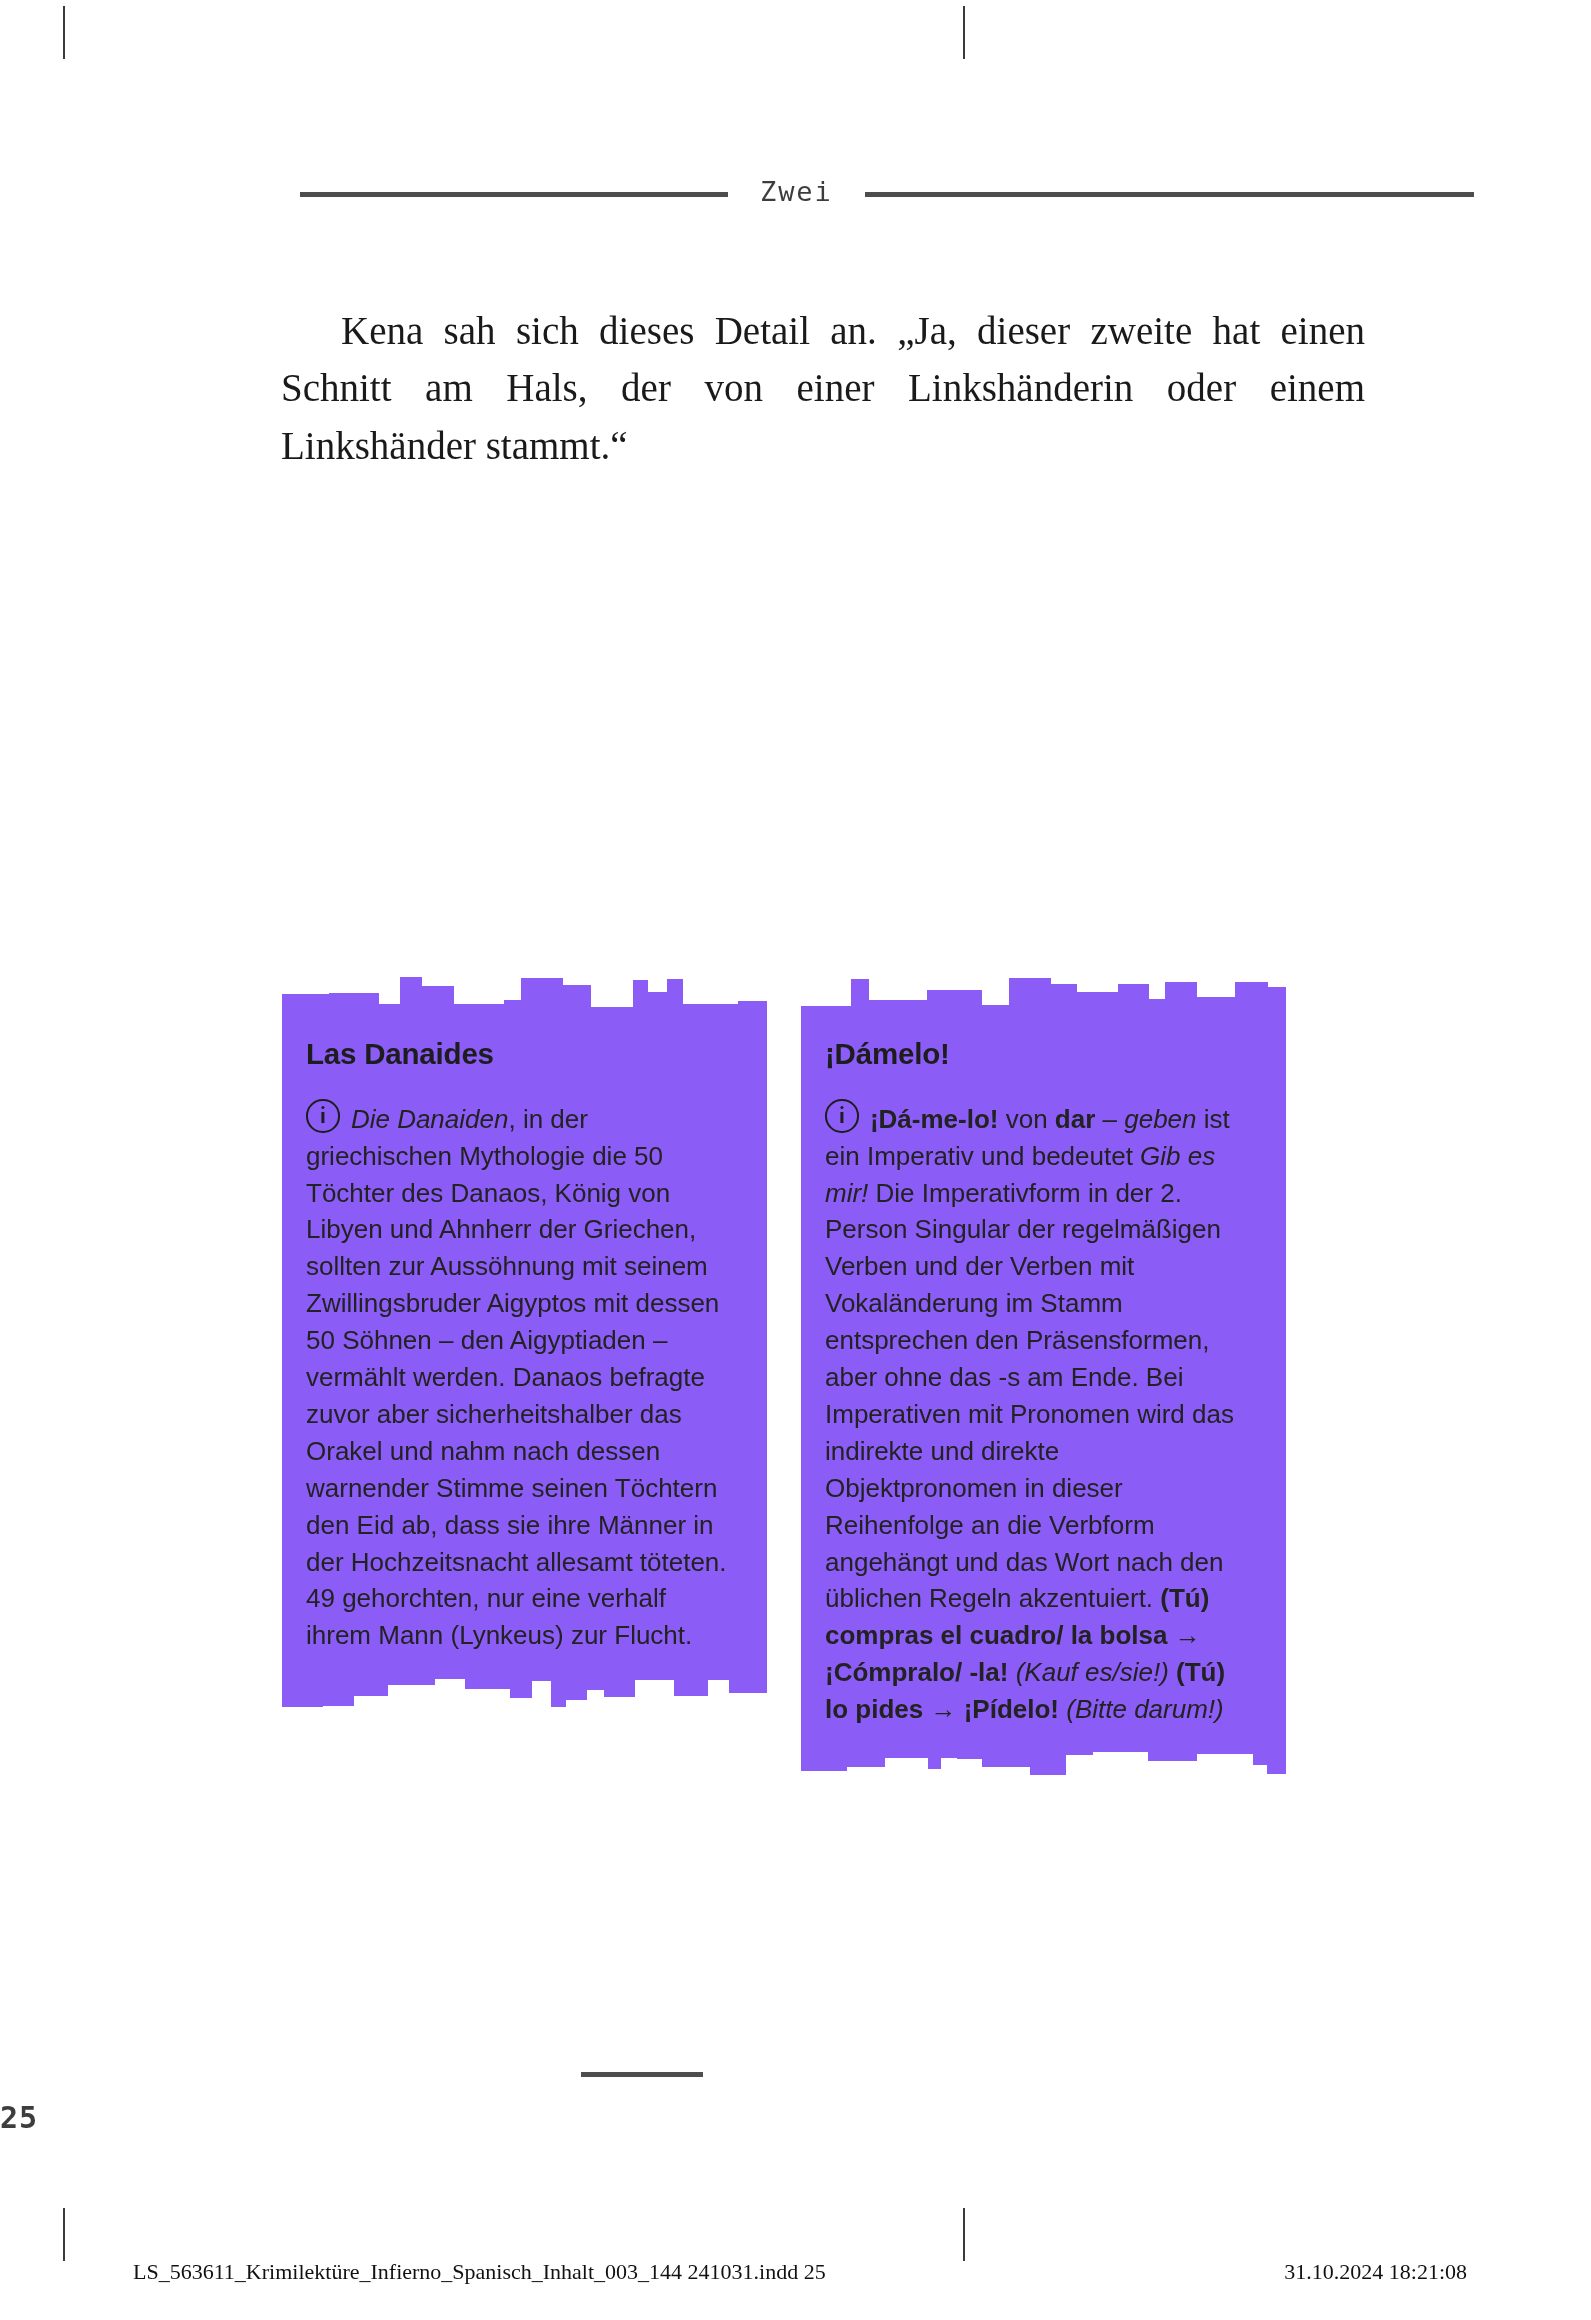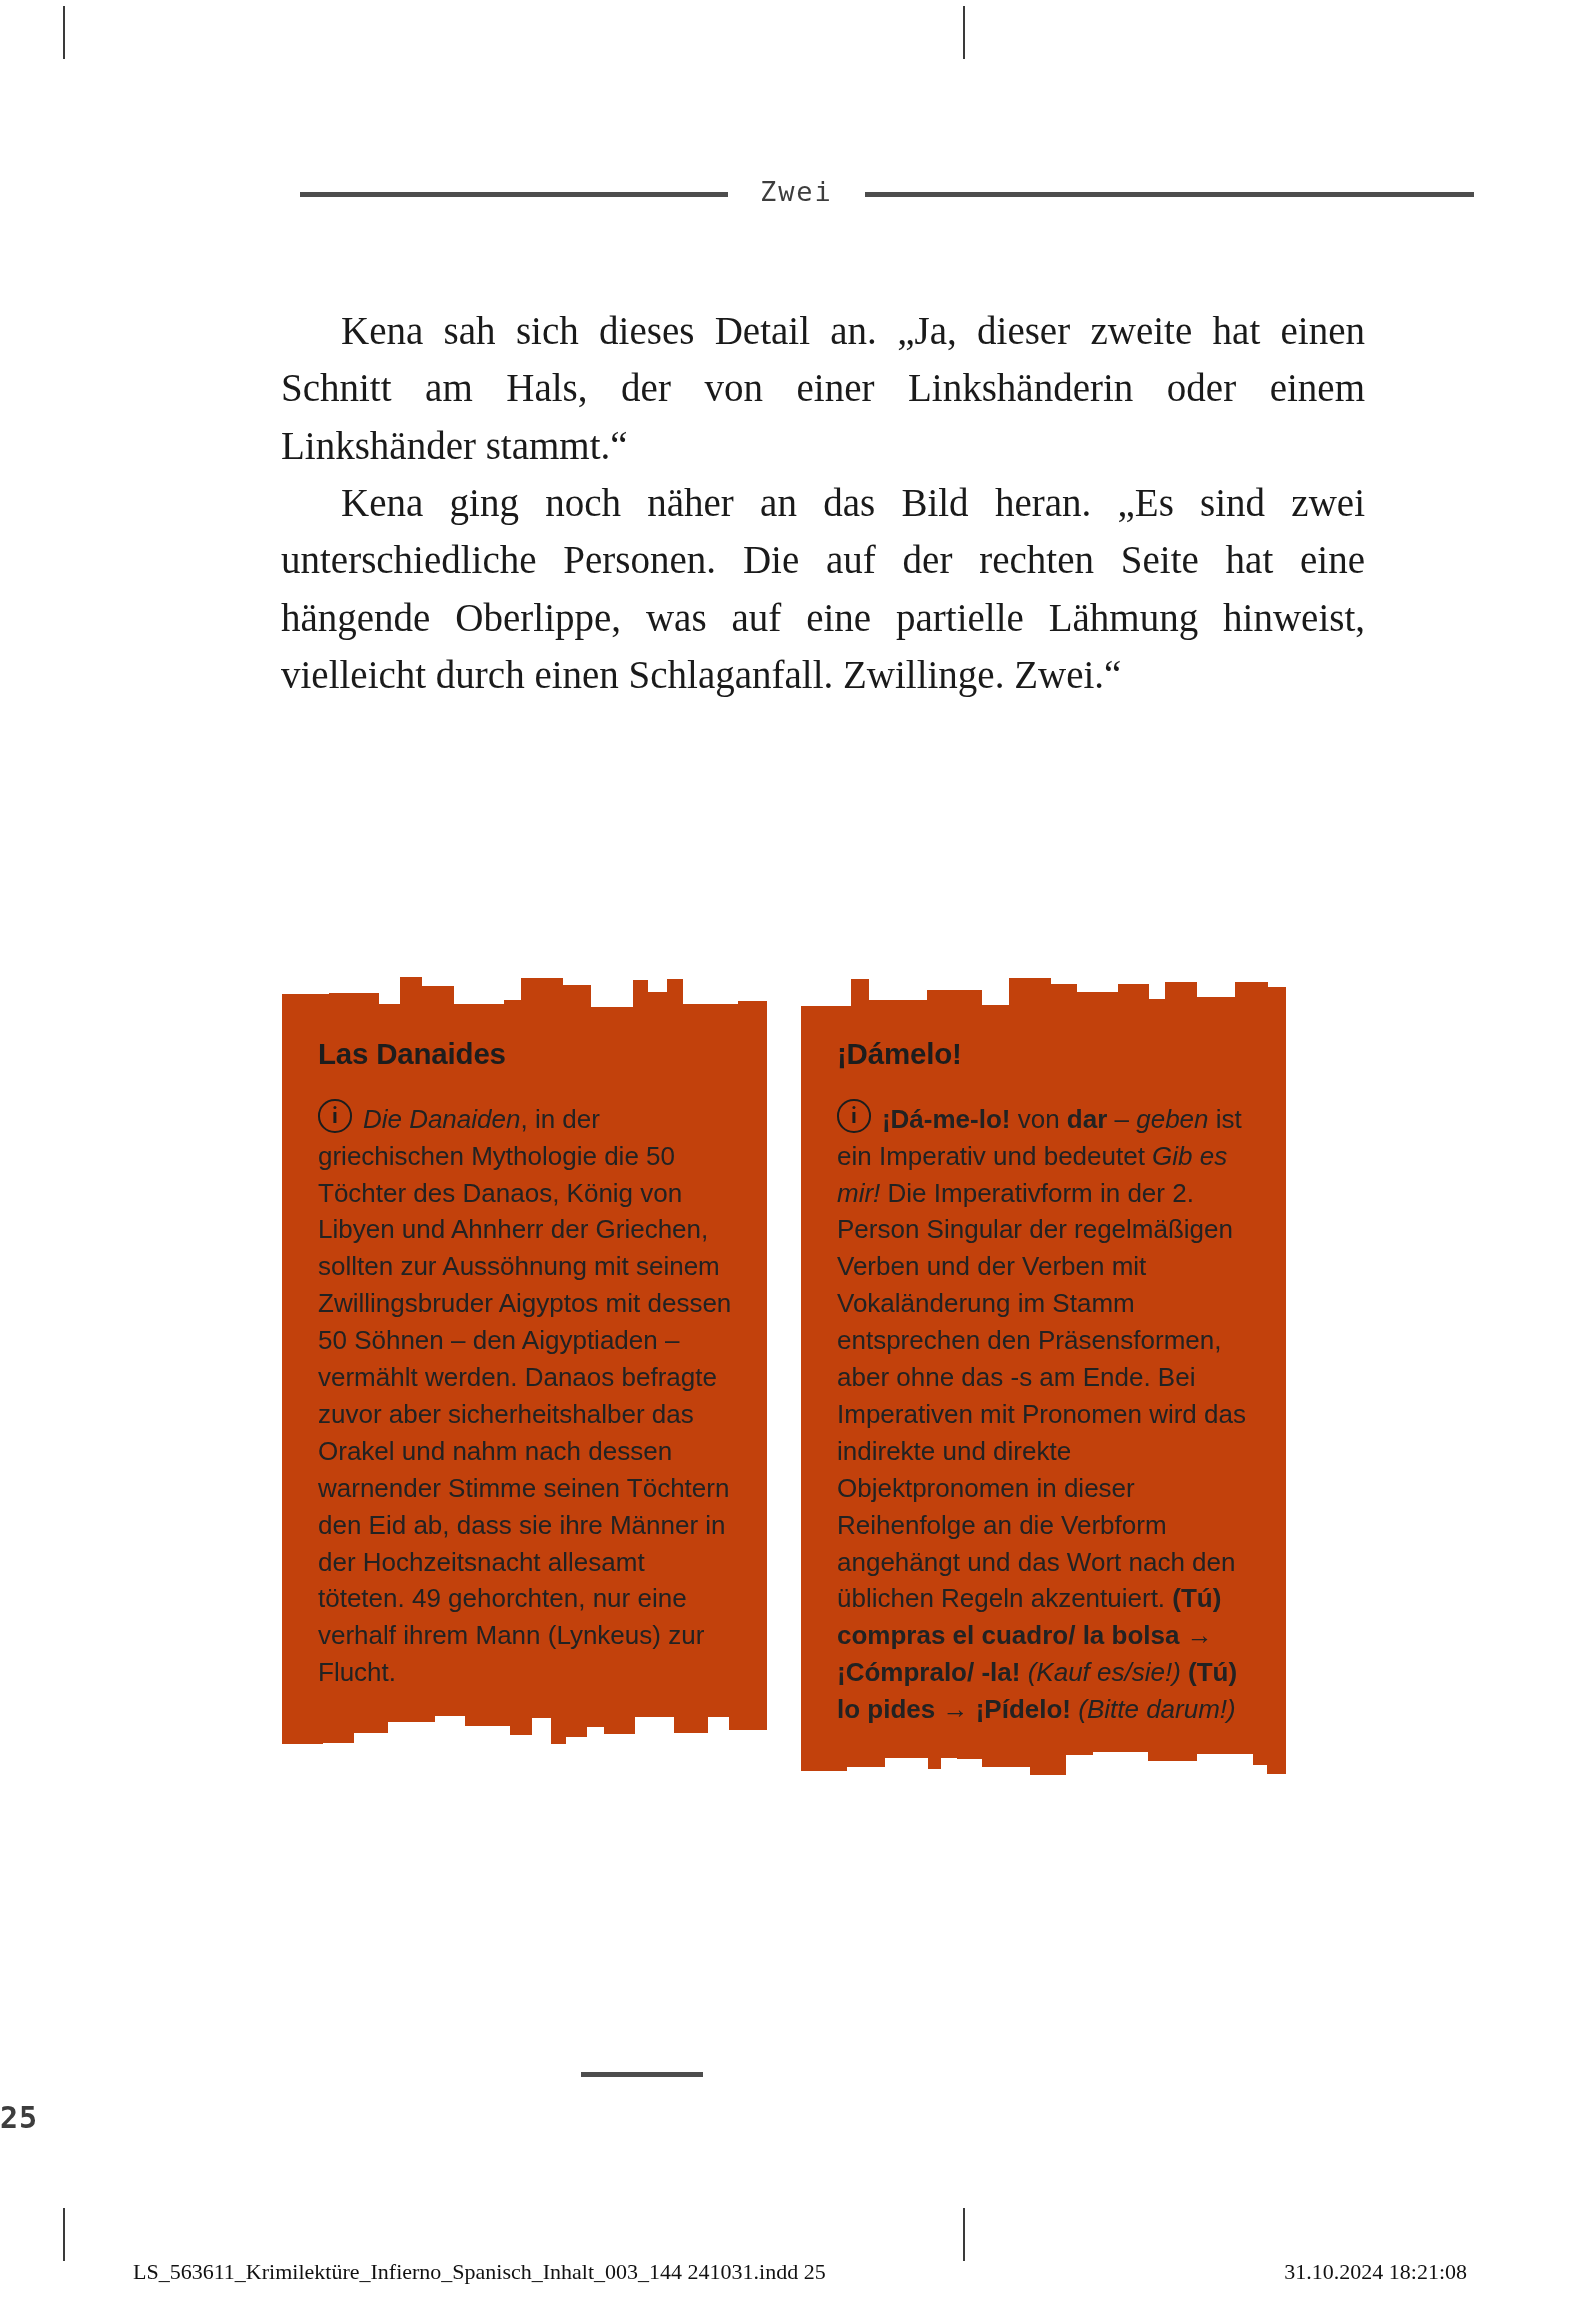--- a/index.html
+++ b/index.html
@@ -31,22 +31,22 @@
           font-family:Liberation Serif, serif;
           -webkit-hyphens:auto;hyphens:auto;}
   #body p.first{text-indent:60px;}
   #body em{font-style:italic;}
 
   
   #boxes{position:absolute;left:282px;top:970px;width:1092px;
          display:flex;gap:34px;align-items:flex-start;}
   .infobox{position:relative;width:485px;}
   .infobox .paper{
-      position:relative;background:#c2410c;
-      padding:67px 32px 61px 36px;
+      position:relative;background:#8b5cf6;
+      padding:67px 32px 61px 24px;
       font-family:"Liberation Sans",sans-serif;}
   
   .tear{position:absolute;left:0;width:100%;height:40px;overflow:hidden;pointer-events:none;}
   .tear.top{top:0;}
   .tear.bot{bottom:0;}
   .tear span{position:absolute;background:#ffffff;display:block;}
 
   .infobox h3{margin:0 0 25px 0;font-size:29.5px;font-weight:bold;
               letter-spacing:-0.2px;color:#1d1d1d;
               font-family:"Liberation Sans",sans-serif;}
@@ -84,21 +84,20 @@
   <div class="crop v" style="left:963px;top:2208px;"></div>
 
   <div id="runhead">
     <div class="rule left"></div>
     <div class="chaptertitle">Zwei</div>
     <div class="rule right"></div>
   </div>
 
   <div id="body">
       <p class="first">Kena sah sich dieses Detail an. „Ja, dieser zweite hat einen Schnitt am Hals, der von einer Linkshänderin oder einem Linkshänder stammt.“</p>
-      <p>Kena ging noch näher an das Bild heran. „Es sind zwei unterschiedliche Personen. Die auf der rechten Seite hat eine hängende Oberlippe, was auf eine partielle Lähmung hinweist, vielleicht durch einen Schlaganfall. Zwillinge. Zwei.“</p>
     </div>
 
   <div id="boxes">
       <div class="infobox">
         <div class="paper">
           <div class="tear top">
             <span style="left: 0px; width: 47px; height: 24px; top: 0px;"></span>
             <span style="left: 45px; width: 54px; height: 23px; top: 0px;"></span>
             <span style="left: 97px; width: 20.5px; height: 34px; top: 0px;"></span>
             <span style="left: 116px; width: 26px; height: 7.4px; top: 0px;"></span>

